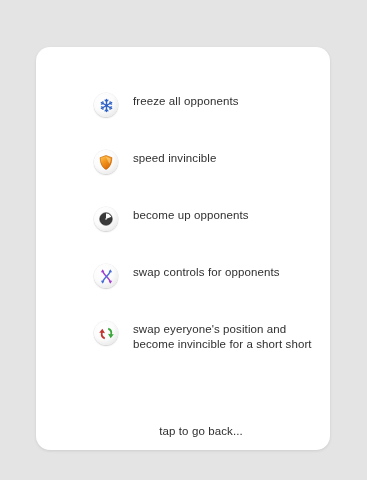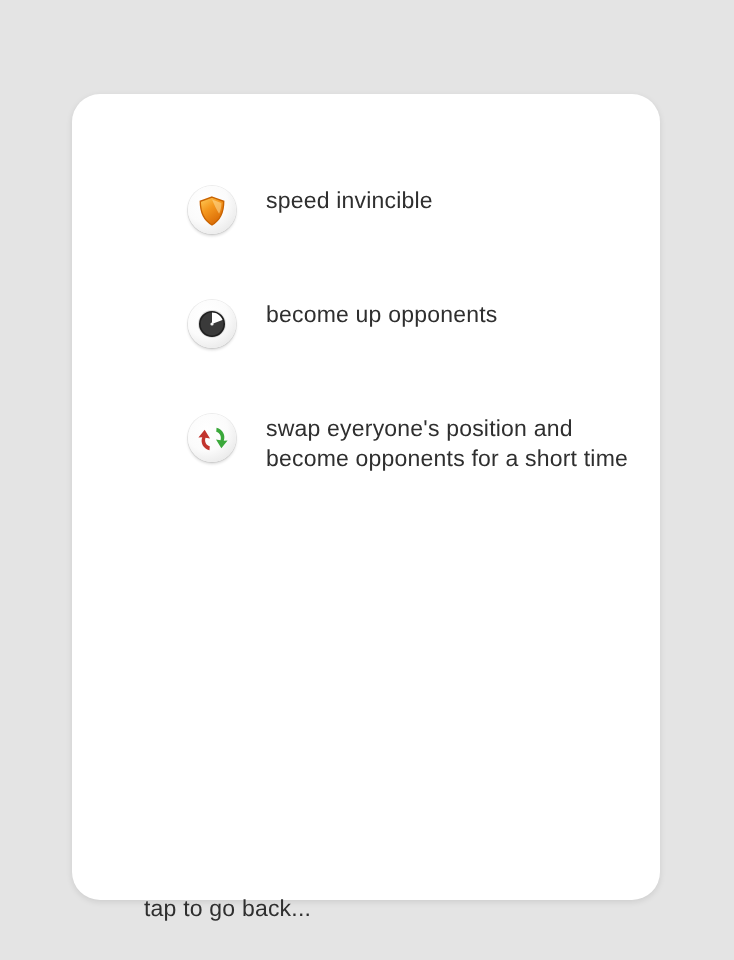--- a/index.html
+++ b/index.html
@@ -63,34 +63,54 @@
     color: #2f2f2f;
     white-space: pre-line;
     letter-spacing: 0.1px;
   }
 
   #footer-hint {
     position: absolute;
     left: 36px;
     top: 378px;
     width: 258px;
-    text-align: left;
+    text-align: center;
     font-size: 11.5px;
     color: #2f2f2f;
     letter-spacing: 0.1px;
-    margin-top: 24px;
   }
 </style>
 </head>
 <body>
 
 <div id="card">
 
   <div id="powerup-list">
 
+    <div class="powerup-row">
+      <span class="icon-badge">
+        <svg width="15" height="15" viewBox="0 0 24 24">
+          <g stroke="#2f62c4" stroke-width="2.3" stroke-linecap="round">
+            <line x1="12" y1="2.5" x2="12" y2="21.5"></line>
+            <line x1="3.8" y1="7.2" x2="20.2" y2="16.8"></line>
+            <line x1="3.8" y1="16.8" x2="20.2" y2="7.2"></line>
+          </g>
+          <g stroke="#2f62c4" stroke-width="1.9" stroke-linecap="round" fill="none">
+            <path d="M12 5.6 L9.6 3.4 M12 5.6 L14.4 3.4"></path>
+            <path d="M12 18.4 L9.6 20.6 M12 18.4 L14.4 20.6"></path>
+            <path d="M6.6 8.9 L6.2 5.9 M6.6 8.9 L3.7 9.7"></path>
+            <path d="M17.4 15.1 L17.8 18.1 M17.4 15.1 L20.3 14.3"></path>
+            <path d="M6.6 15.1 L3.7 14.3 M6.6 15.1 L6.2 18.1"></path>
+            <path d="M17.4 8.9 L20.3 9.7 M17.4 8.9 L17.8 5.9"></path>
+          </g>
+          <circle cx="12" cy="12" r="2.4" fill="#2f62c4"></circle>
+        </svg>
+      </span>
+      <span class="powerup-label">freeze all opponents</span>
+    </div>
 
     <div class="powerup-row">
       <span class="icon-badge">
         <svg width="14" height="15" viewBox="0 0 20 22">
           <defs>
             <linearGradient id="shieldGrad" x1="0" y1="0" x2="0.6" y2="1">
               <stop offset="0%" stop-color="#ffcf5e"></stop>
               <stop offset="45%" stop-color="#f5991f"></stop>
               <stop offset="100%" stop-color="#d96a05"></stop>
             </linearGradient>
@@ -108,29 +128,44 @@
           <circle cx="11" cy="11" r="9.6" fill="#dcdcdc"></circle>
           <circle cx="11" cy="11" r="8.4" fill="#3a3a3a"></circle>
           <path d="M11 11 L11 2.8 A8.2 8.2 0 0 1 18.6 8.0 Z" fill="#ffffff"></path>
           <circle cx="11" cy="11" r="8.4" fill="none" stroke="#1e1e1e" stroke-width="1.1"></circle>
           <circle cx="11" cy="11" r="1.1" fill="#f2f2f2"></circle>
         </svg>
       </span>
       <span class="powerup-label">become up opponents</span>
     </div>
 
+    <div class="powerup-row">
+      <span class="icon-badge">
+        <svg width="17" height="17" viewBox="0 0 24 24">
+          <g fill="none" stroke-width="2.1" stroke-linecap="round">
+            <path d="M6.5 3.5 C6.5 9 17.5 15 17.5 20.5" stroke="#a13fd0"></path>
+            <path d="M17.5 3.5 C17.5 9 6.5 15 6.5 20.5" stroke="#4a6fd6"></path>
+          </g>
+          <path d="M6.5 2.2 L4.0 6.0 L9.0 6.0 Z" fill="#a13fd0"></path>
+          <path d="M17.5 21.8 L15.0 18.0 L20.0 18.0 Z" fill="#a13fd0"></path>
+          <path d="M17.5 2.2 L15.0 6.0 L20.0 6.0 Z" fill="#4a6fd6"></path>
+          <path d="M6.5 21.8 L4.0 18.0 L9.0 18.0 Z" fill="#4a6fd6"></path>
+        </svg>
+      </span>
+      <span class="powerup-label">swap controls for opponents</span>
+    </div>
 
     <div class="powerup-row">
       <span class="icon-badge">
         <svg width="17" height="17" viewBox="0 0 24 24">
           <path d="M14.5 4.0 C19.0 5.2 21.0 9.4 19.6 13.2 L22.3 13.0 L17.9 18.6 L14.1 12.4 L17.3 12.9 C18.2 10.3 16.9 7.6 14.3 6.8 Z" fill="#3aa83a"></path>
           <path d="M9.5 20.0 C5.0 18.8 3.0 14.6 4.4 10.8 L1.7 11.0 L6.1 5.4 L9.9 11.6 L6.7 11.1 C5.8 13.7 7.1 16.4 9.7 17.2 Z" fill="#c2342e"></path>
         </svg>
       </span>
       <span class="powerup-label">swap eyeryone's position and
-become opponents for a short time</span>
+become invincible for a short short</span>
     </div>
 
   </div>
 
   <div id="footer-hint">tap to go back...</div>
 
 </div>
 
 </body></html>

